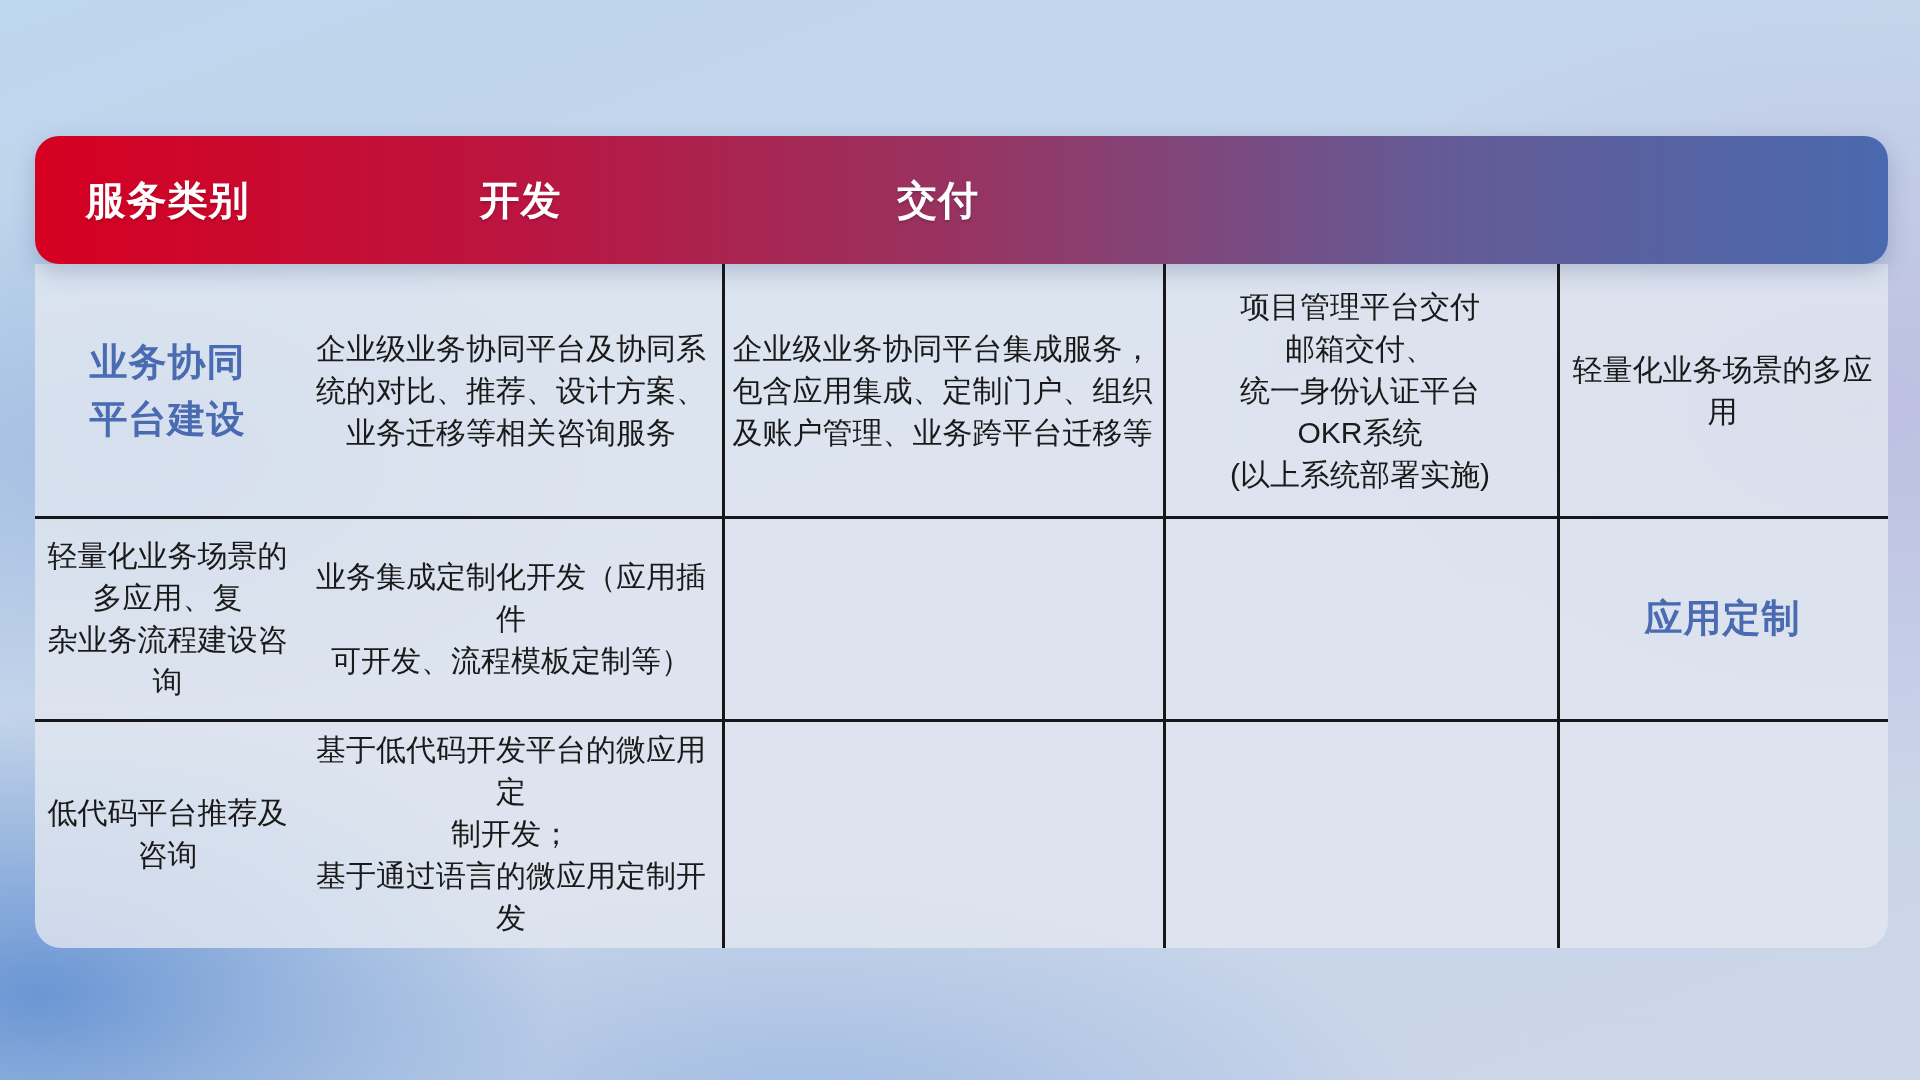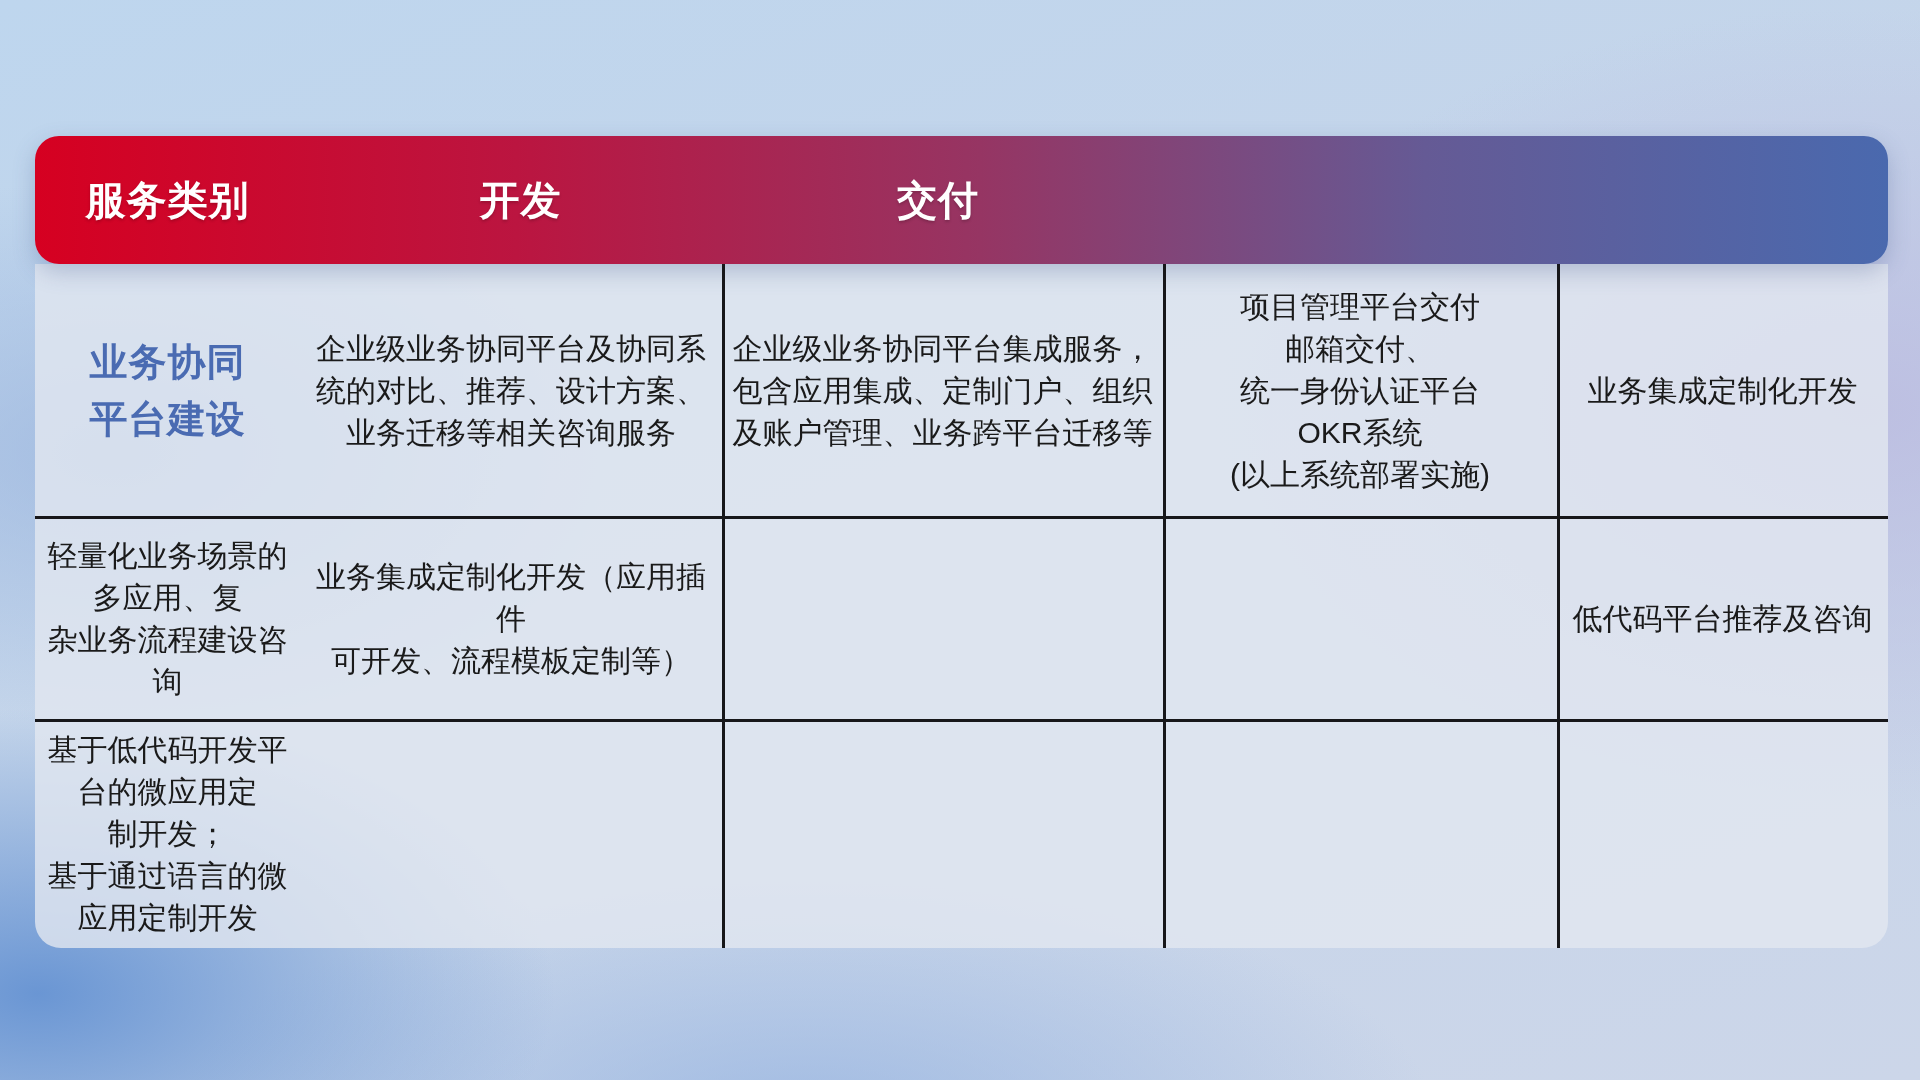--- a/index.html
+++ b/index.html
@@ -75,29 +75,30 @@
 统的对比、推荐、设计方案、
 业务迁移等相关咨询服务</div>
       <div class="cell">企业级业务协同平台集成服务，
 包含应用集成、定制门户、组织
 及账户管理、业务跨平台迁移等</div>
       <div class="cell">项目管理平台交付
 邮箱交付、
 统一身份认证平台
 OKR系统
 (以上系统部署实施)</div>
-      <div class="cell">业务集成定制化开发</div>
+      <div class="cell">轻量化业务场景的多应用</div>
 
       <div class="cell">轻量化业务场景的多应用、复
 杂业务流程建设咨询</div>
       <div class="cell">业务集成定制化开发（应用插件
 可开发、流程模板定制等）</div>
       <div class="cell"></div>
       <div class="cell"></div>
 
+      <div class="cell cat">应用定制</div>
       <div class="cell">低代码平台推荐及咨询</div>
       <div class="cell">基于低代码开发平台的微应用定
 制开发；
 基于通过语言的微应用定制开发</div>
       <div class="cell"></div>
 
       <div class="vline v1"></div>
       <div class="vline v2"></div>
       <div class="vline v3"></div>
       <div class="hline h1"></div>

